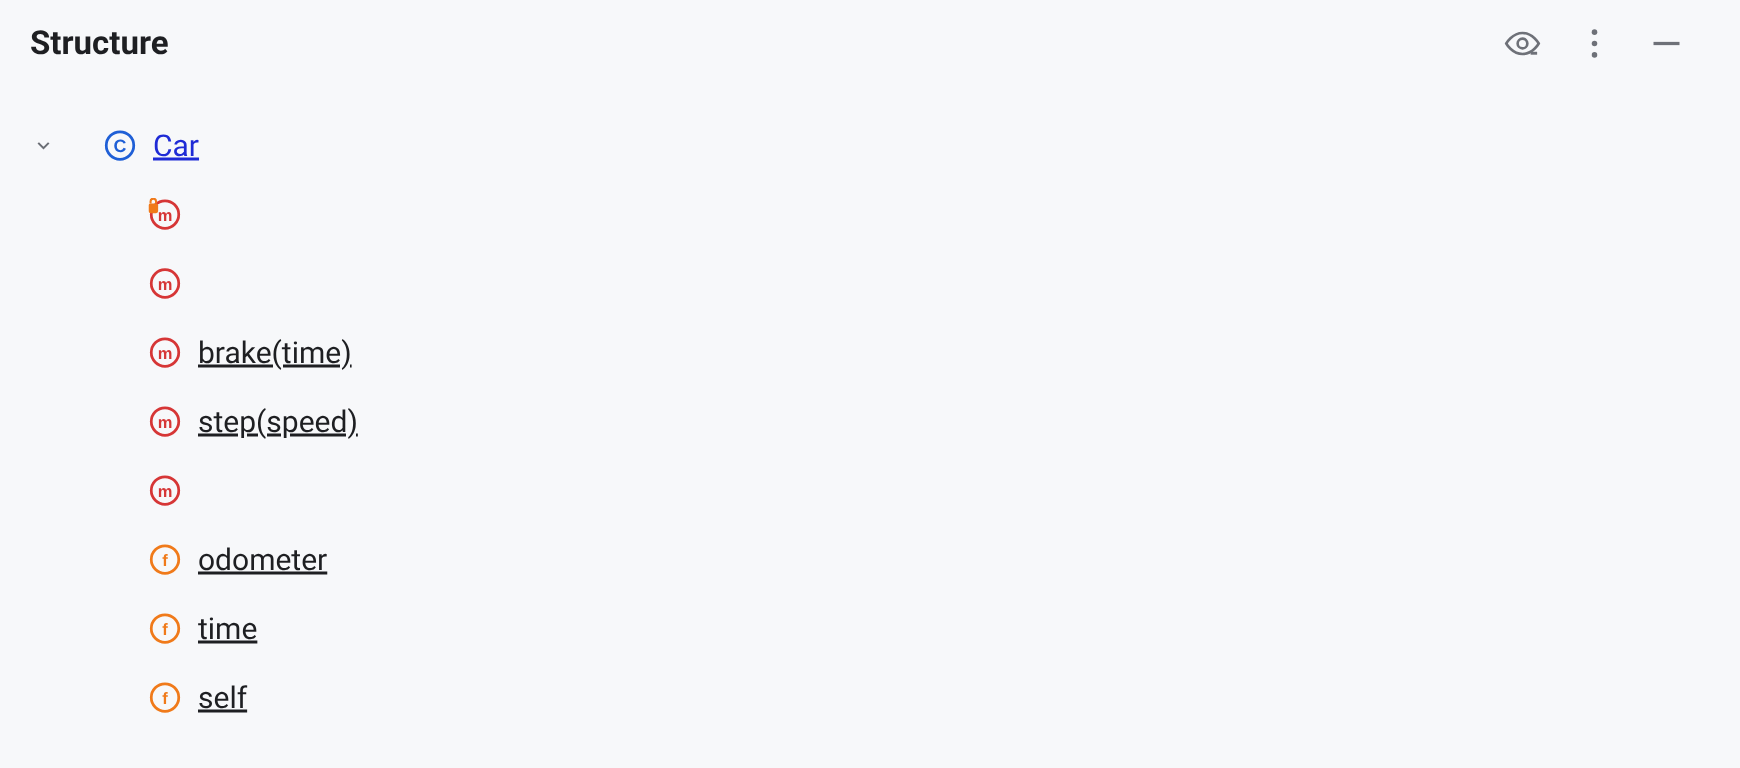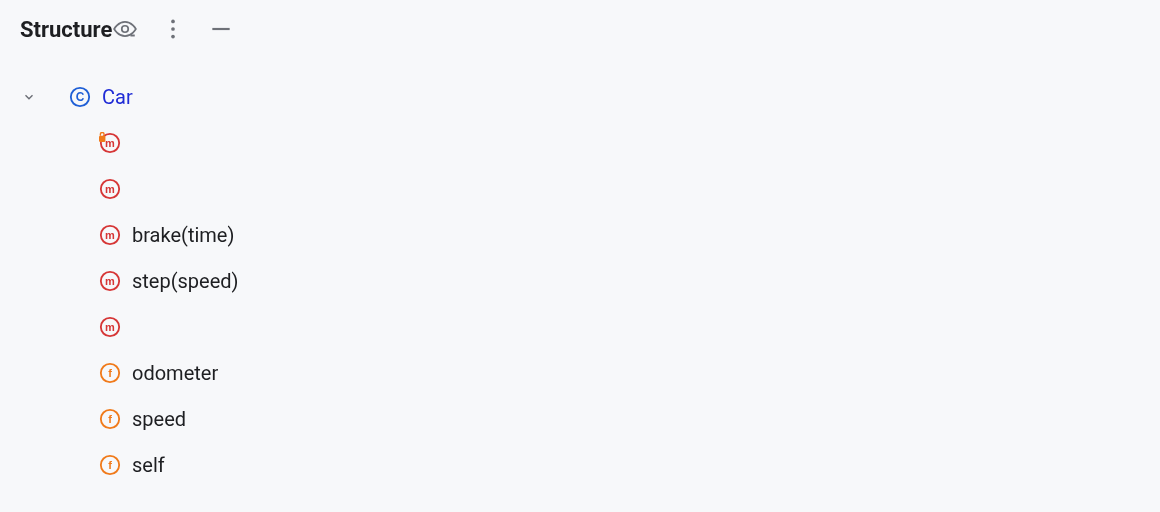--- a/index.html
+++ b/index.html
@@ -9,21 +9,21 @@
     color: #1e1f22;
     width: 1160px;
     height: 512px;
     overflow: hidden;
     font-size: 20px;
   }
   .panel { width: 100%; height: 100%; padding: 0; }
   .header {
     display: flex;
     align-items: center;
-    justify-content: flex-start;
+    justify-content: space-between;
     padding: 16px 36px 10px 20px;
   }
   .header-title {
     font-weight: 700;
     font-size: 22px;
     color: #1e1f22;
   }
   .header-actions {
     display: flex;
     align-items: center;
@@ -55,21 +55,21 @@
   }
   .node-icon {
     display: inline-flex;
     width: 24px;
     height: 24px;
     align-items: center;
     justify-content: center;
     position: relative;
   }
   .node-icon svg { width: 22px; height: 22px; }
-  .label { color: #1e1f22; }
+  .label { color: #1e1f22; text-decoration: underline; }
   .label.link { color: #1f2bd6; }
   .child-row { padding-left: 78px; }
   .class-row { padding-left: 0; }
 </style>
 </head>
 <body>
 
 <div class="panel">
 
   <div class="header">
@@ -174,21 +174,21 @@
       <span class="label">odometer</span>
     </div>
 
     <div class="row child-row">
       <span class="node-icon">
         <svg viewBox="0 0 24 24">
           <circle cx="12" cy="12" r="10" fill="none" stroke="#f07a1a" stroke-width="2"></circle>
           <text x="12" y="16.5" text-anchor="middle" font-size="12" font-family="Arial" fill="#f07a1a" font-weight="600">f</text>
         </svg>
       </span>
-      <span class="label">speed</span>
+      <span class="label">time</span>
     </div>
 
     <div class="row child-row">
       <span class="node-icon">
         <svg viewBox="0 0 24 24">
           <circle cx="12" cy="12" r="10" fill="none" stroke="#f07a1a" stroke-width="2"></circle>
           <text x="12" y="16.5" text-anchor="middle" font-size="12" font-family="Arial" fill="#f07a1a" font-weight="600">f</text>
         </svg>
       </span>
       <span class="label">self</span>

